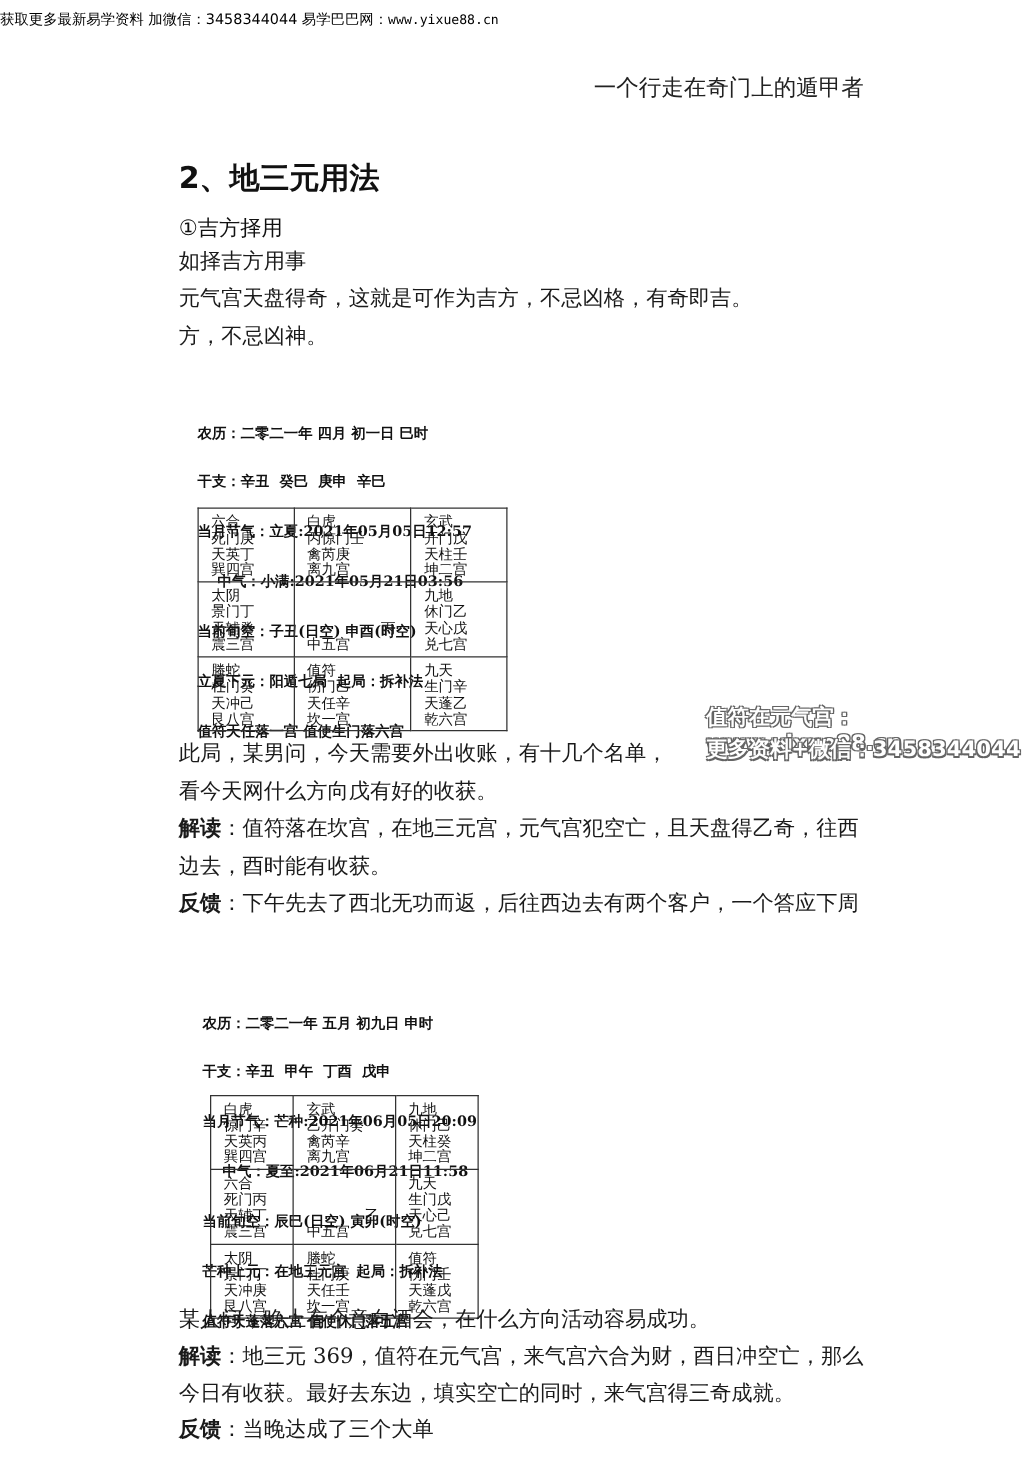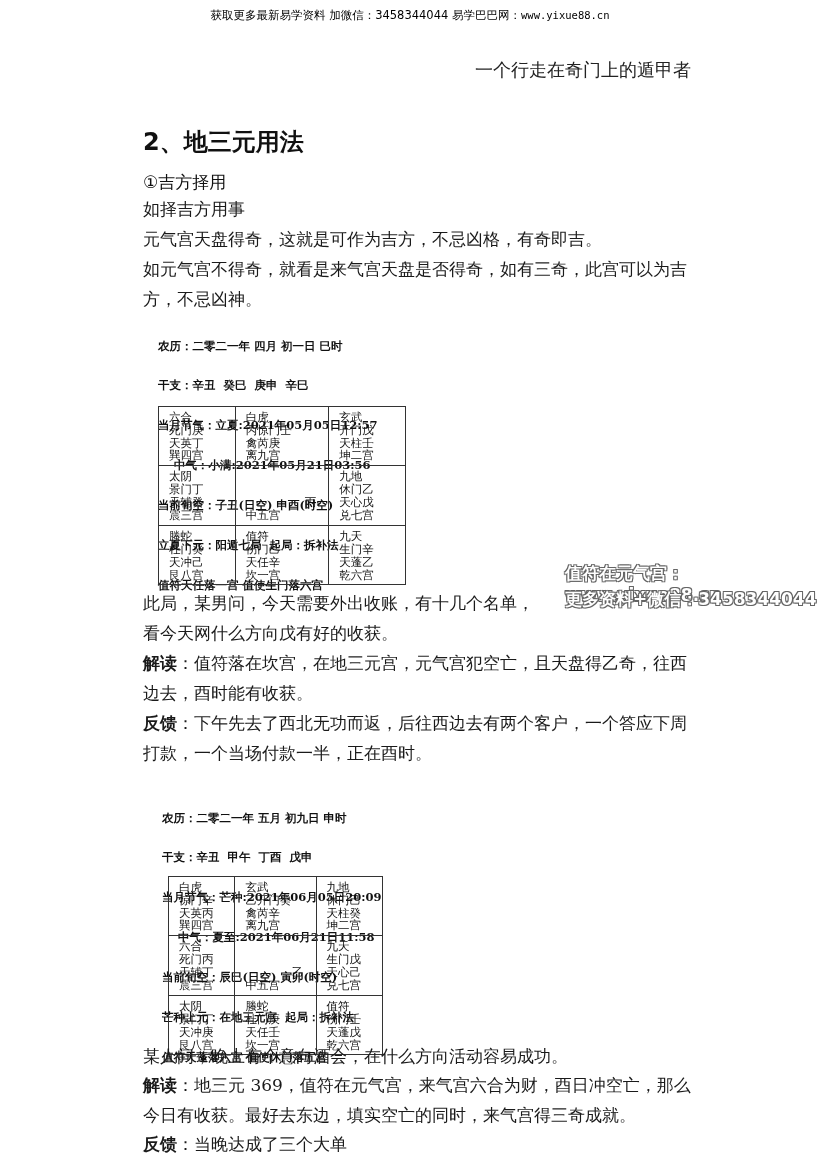--- a/index.html
+++ b/index.html
@@ -1,18 +1,18 @@
 <!DOCTYPE html>
 <html><head>
 <meta charset="utf-8">
 <style>
   html, body { margin:0; padding:0; background:#ffffff; }
   body { width:820px; height:1173px; position:relative; overflow:hidden;
          font-family:"DejaVu Serif", serif; color:#111; }
-  .banner { position:absolute; top:8px; left:0; width:820px; text-align:center;
+  .banner { position:absolute; top:8px; left:0; width:820px; text-align:left;
             font-family:"DejaVu Sans", sans-serif; font-size:11.5px; color:#000; letter-spacing:0; }
   .banner .url { font-family:"DejaVu Sans Mono", monospace; font-size:10.5px; }
   .author { position:absolute; top:58px; left:475px; font-size:18px; color:#222; }
   .h2 { position:absolute; top:126px; left:143px; font-family:"DejaVu Sans", sans-serif;
         font-size:24px; font-weight:bold; color:#111; }
   .h3 { position:absolute; top:171px; left:143px; font-family:"DejaVu Sans", sans-serif;
         font-size:17px; font-weight:normal; color:#111;text-align:right; }
   .para { position:absolute; left:143px; font-size:17px; line-height:30px; color:#1a1a1a; width:545px; }
   .para b { font-family:"DejaVu Sans", sans-serif; font-weight:bold; }
   .chart-info { position:absolute; font-family:"DejaVu Serif", serif; font-size:11.5px;
@@ -33,21 +33,20 @@
 </div>
 
 <div class="author">一个行走在奇门上的遁甲者</div>
 
 <div class="h2">2、地三元用法</div>
 <div class="h3">①吉方择用</div>
 
 <div class="para" style="top:194px;">
   <div>如择吉方用事</div>
   <div>元气宫天盘得奇，这就是可作为吉方，不忌凶格，有奇即吉。</div>
-  <div>如元气宫不得奇，就看是来气宫天盘是否得奇，如有三奇，此宫可以为吉</div>
   <div>方，不忌凶神。</div>
 </div>
 
 <div class="chart-info" style="top:313px; left:158px;">
   <div>农历：二零二一年 四月 初一日 巳时</div>
   <div>干支：辛丑  癸巳  庚申  辛巳</div>
   <div>当月节气：立夏:2021年05月05日12:57</div>
   <div>    中气：小满:2021年05月21日03:56</div>
   <div>当前旬空：子丑(日空) 申酉(时空)</div>
   <div>立夏下元：阳遁七局  起局：拆补法</div>
@@ -109,21 +108,20 @@
   <div>看今天网什么方向戊有好的收获。</div>
 </div>
 
 <div class="para" style="top:648px; width:560px;">
   <div><b>解读</b><span>：值符落在坎宫，在地三元宫，元气宫犯空亡，且天盘得乙奇，往西</span></div>
   <div>边去，酉时能有收获。</div>
 </div>
 
 <div class="para" style="top:708px; width:560px;">
   <div><b>反馈</b><span>：下午先去了西北无功而返，后往西边去有两个客户，一个答应下周</span></div>
-  <div>打款，一个当场付款一半，正在酉时。</div>
 </div>
 
 <div class="chart-info" style="top:785px; left:162px;">
   <div>农历：二零二一年 五月 初九日 申时</div>
   <div>干支：辛丑  甲午  丁酉  戊申</div>
   <div>当月节气：芒种:2021年06月05日20:09</div>
   <div>    中气：夏至:2021年06月21日11:58</div>
   <div>当前旬空：辰巳(日空) 寅卯(时空)</div>
   <div>芒种上元：在地三元宫  起局：拆补法</div>
   <div>值符天蓬落六宫 值使休门落五宫</div>

